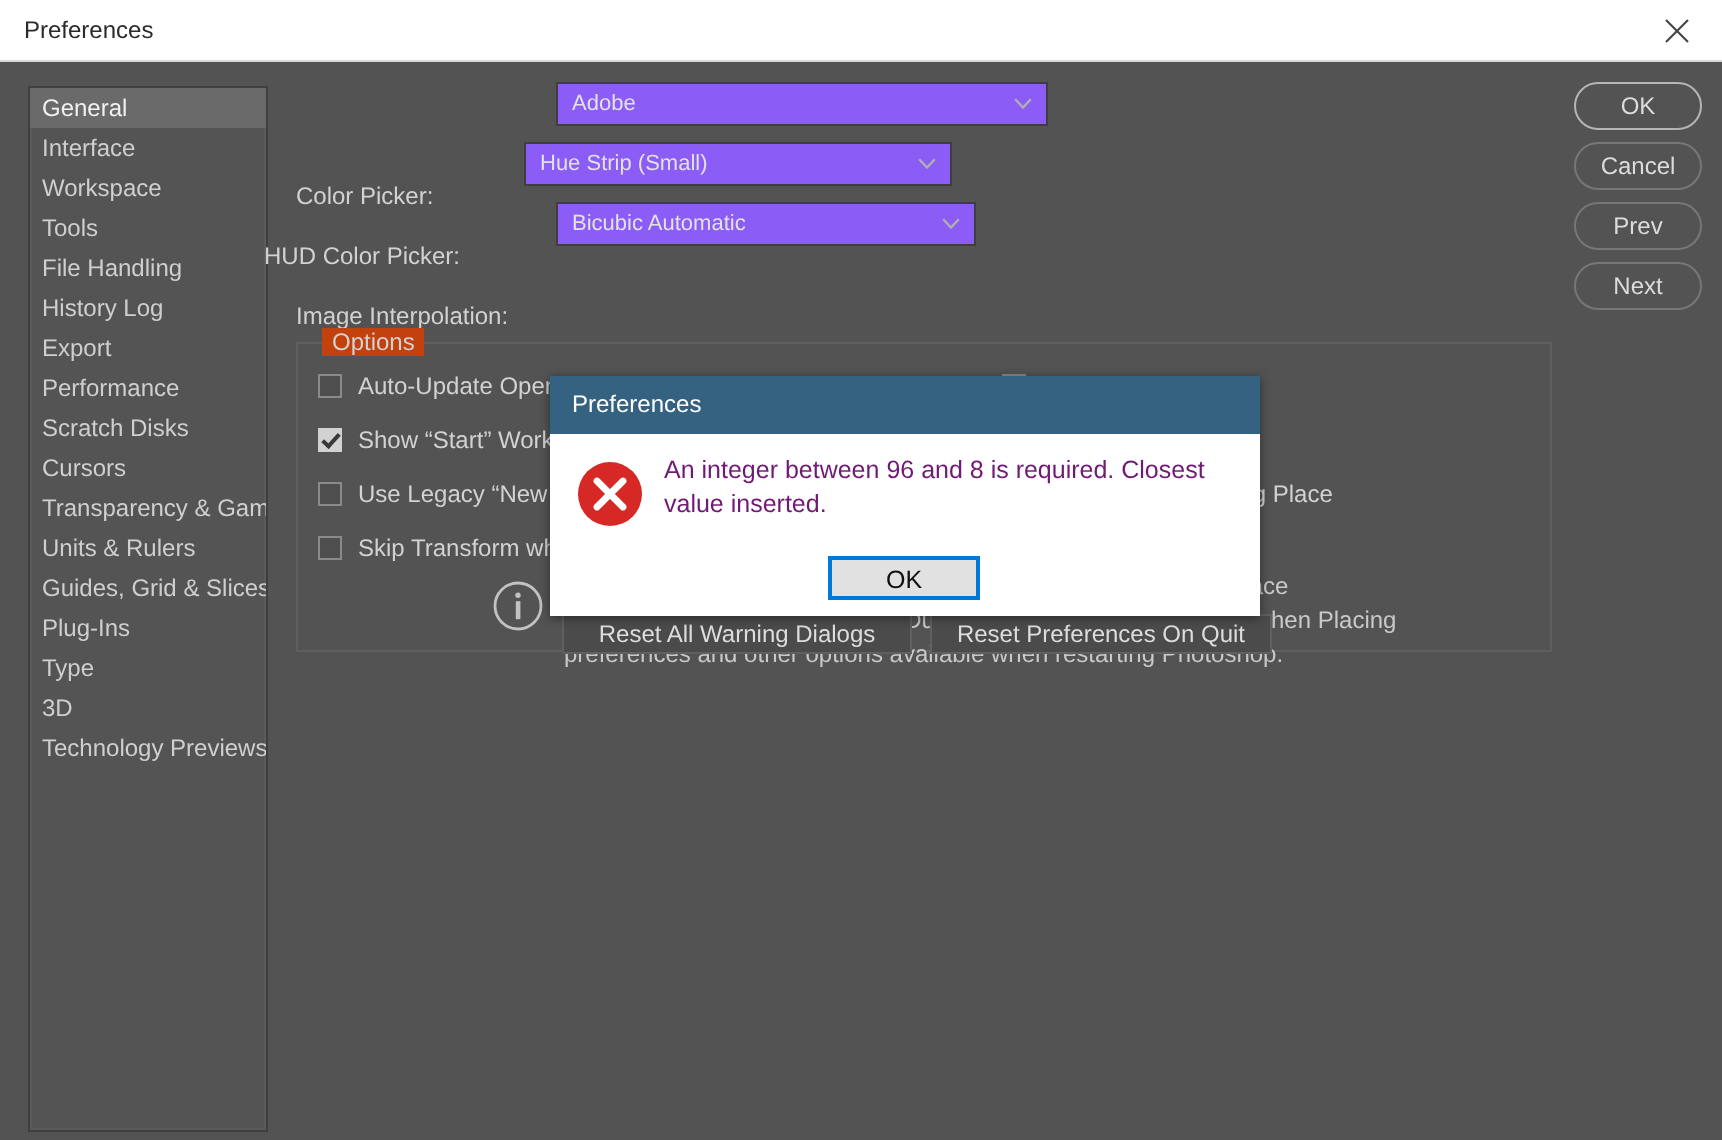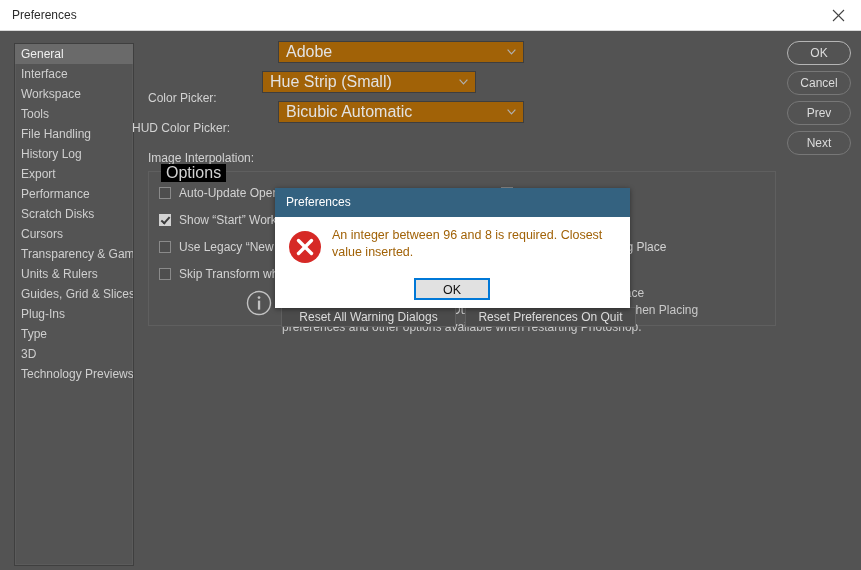--- a/index.html
+++ b/index.html
@@ -119,25 +119,25 @@
     right: 0;
     top: 2px;
     font-size: 12px;
     color: #d2d2d2;
     white-space: nowrap;
     margin-top: 48px;
   }
   .select-box {
     position: absolute;
     height: 22px;
-    background: #a16207;
+    background: #8b5cf6;
     border: 1px solid #3e3e3e;
     box-sizing: border-box;
     color: #e2e2e2;
-    font-size: 16px;
+    font-size: 11px;
     line-height: 20px;
     padding-left: 7px;
     cursor: default;
   }
   .select-arrow {
     position: absolute;
     right: 7px;
     top: 7px;
     width: 9px;
     height: 6px;
@@ -150,23 +150,23 @@
     top: 140px;
     width: 628px;
     height: 155px;
     border: 1px solid #5f5f5f;
     box-sizing: border-box;
   }
   .group-legend {
     position: absolute;
     left: 12px;
     top: -8px;
-    background: #000000;
+    background: #c2410c;
     padding: 0 5px;
-    font-size: 16px;
+    font-size: 12px;
     color: #d2d2d2;
   }
   .checkrow {
     position: absolute;
     display: flex;
     align-items: center;
     height: 18px;
     cursor: default;
   }
   .checkbox {
@@ -261,21 +261,21 @@
     top: 13px;
     width: 34px;
     height: 34px;
   }
   .modal-msg {
     position: absolute;
     left: 57px;
     top: 10px;
     width: 280px;
     font-size: 12.5px;
-    color: #a16207;
+    color: #701a75;
     line-height: 17px;
   }
   .modal-ok {
     position: absolute;
     left: 139px;
     top: 61px;
     width: 76px;
     height: 22px;
     line-height: 20px;
     text-align: center;
@@ -346,21 +346,21 @@
     <div class="select-box" style="left:130px; width:214px;">
       <span>Hue Strip (Small)</span>
       <svg class="select-arrow" viewBox="0 0 9 6">
         <polyline points="0.6,0.6 4.5,4.8 8.4,0.6" fill="none" stroke="#b0b0b0" stroke-width="1.2"></polyline>
       </svg>
     </div>
   </div>
 
   <div class="form-row" style="left:148px; top:70px; width:376px;">
     <div class="form-label" style="width:130px; right:246px;">Image Interpolation:</div>
-    <div class="select-box" style="left:130px; width:246px;">
+    <div class="select-box" style="left:130px; width:210px;">
       <span>Bicubic Automatic</span>
       <svg class="select-arrow" viewBox="0 0 9 6">
         <polyline points="0.6,0.6 4.5,4.8 8.4,0.6" fill="none" stroke="#b0b0b0" stroke-width="1.2"></polyline>
       </svg>
     </div>
   </div>
 
   <div class="groupbox">
     <div class="group-legend">Options</div>
     <div id="options-left">

